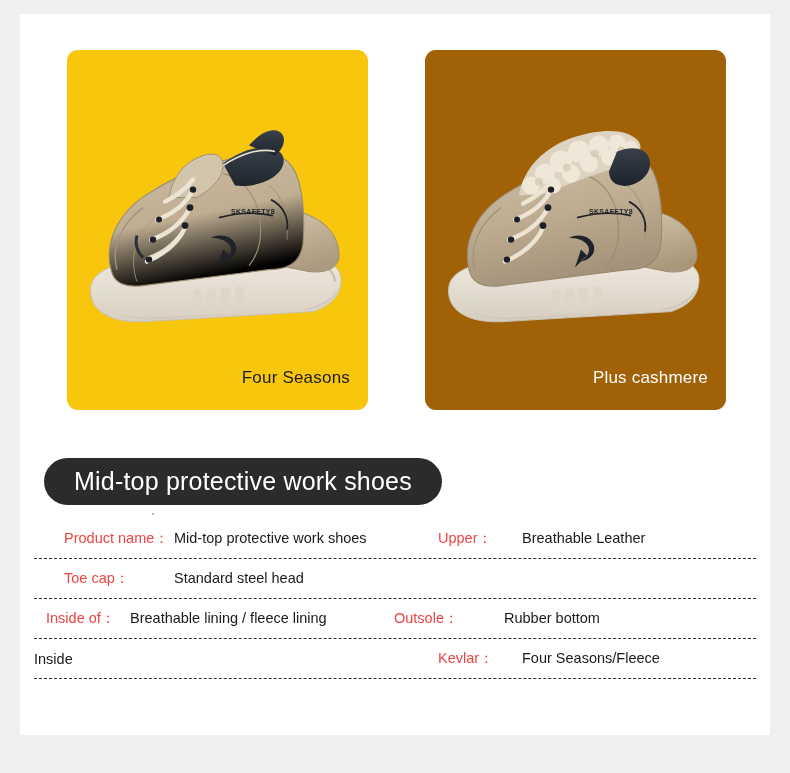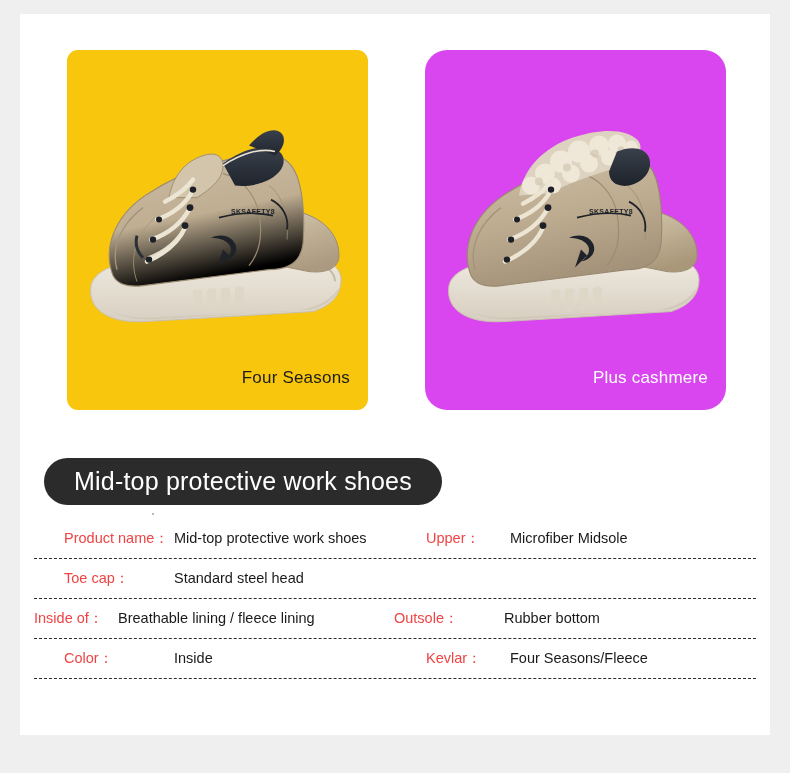--- a/index.html
+++ b/index.html
@@ -15,21 +15,21 @@
     position: absolute; left: 20px; top: 14px;
     width: 750px; height: 721px;
     background: #ffffff;
   }
 
   
   .gallery { position: absolute; left: 0; top: 0; width: 750px; height: 400px; }
 
   .panel { position: absolute; top: 36px; height: 360px; border-radius: 11px; overflow: hidden; }
   .panel.left  { left: 47px;  width: 301px; background: #f7c60d; }
-  .panel.right { left: 405px; width: 301px; background: #d946ef; border-radius: 22px; }
+  .panel.right { left: 405px; width: 301px; background: #a16207; }
 
   .caption {
     position: absolute; right: 18px; bottom: 22px;
     font-size: 17px; letter-spacing: .2px; white-space: nowrap;
   }
   .panel.left  .caption { color: #1d1d1d; }
   .panel.right .caption { color: #ffffff; }
 
   .shoe-wrap { position: absolute; left: 0; top: 0; width: 301px; height: 360px; }
   .shoe-wrap svg { position: absolute; left: 50%; top: 50%;
@@ -55,21 +55,21 @@
     border-bottom: 1px dashed #2b2b2b;
   }
   .spec-row:first-child { border-top: none; }
   .cell { display: flex; align-items: baseline; }
   .cell.c1 { width: 392px; }
   .cell.c2 { flex: 1; }
   .lbl { font-size: 14.5px; color: #ef4444; white-space: nowrap; }
   .val { font-size: 14.5px; color: #1a1a1a; white-space: nowrap; }
   .c1 .lbl { width: 140px; padding-left: 30px; }
   .c1 .val { }
-  .c2 .lbl { min-width: 78px; }
+  .c2 .lbl { min-width: 78px; margin-left: 12px; }
   .c2 .val { padding-left: 6px; }
   .dot { position: absolute; left: 118px; top: -6px; width: 2px; height: 2px; background: #bbb; }
 </style>
 </head>
 <body>
 
 <div class="page">
   <div class="card">
 
     <div class="gallery">
@@ -291,21 +291,21 @@
 
     <div class="specs">
       <div class="spec-row">
         <div class="dot"></div>
         <div class="cell c1">
           <span class="lbl">Product name：</span>
           <span class="val">Mid-top protective work shoes</span>
         </div>
         <div class="cell c2">
           <span class="lbl">Upper：</span>
-          <span class="val">Microfiber Midsole</span>
+          <span class="val">Breathable Leather</span>
         </div>
       </div>
 
       <div class="spec-row">
         <div class="cell c1">
           <span class="lbl">Toe cap：</span>
           <span class="val">Standard steel head</span>
         </div>
       </div>
 
@@ -315,21 +315,20 @@
           <span class="val">Breathable lining / fleece lining</span>
         </div>
         <div class="cell c1">
           <span class="lbl">Outsole：</span>
           <span class="val">Rubber bottom</span>
         </div>
       </div>
 
       <div class="spec-row">
         <div class="cell c1">
-          <span class="lbl">Color：</span>
           <span class="val">Inside</span>
         </div>
         <div class="cell c2">
           <span class="lbl">Kevlar：</span>
           <span class="val">Four Seasons/Fleece</span>
         </div>
       </div>
     </div>
 
   </div>

